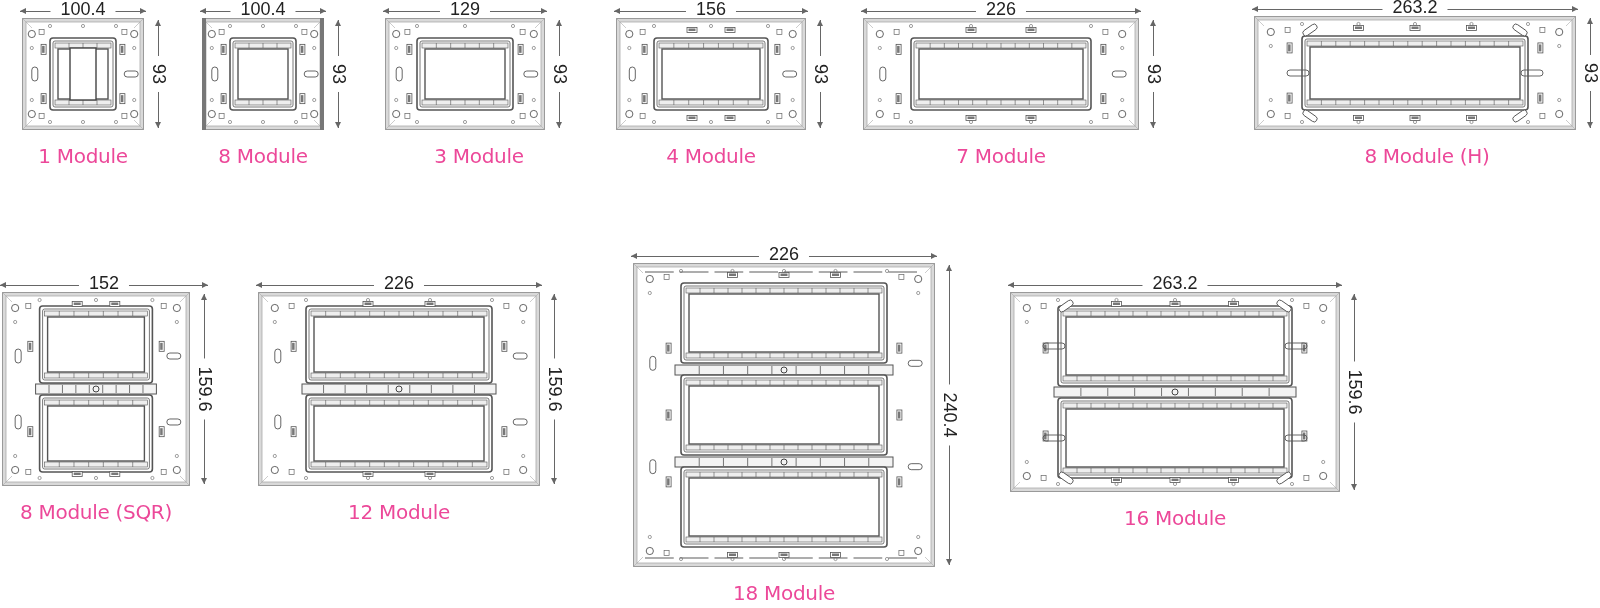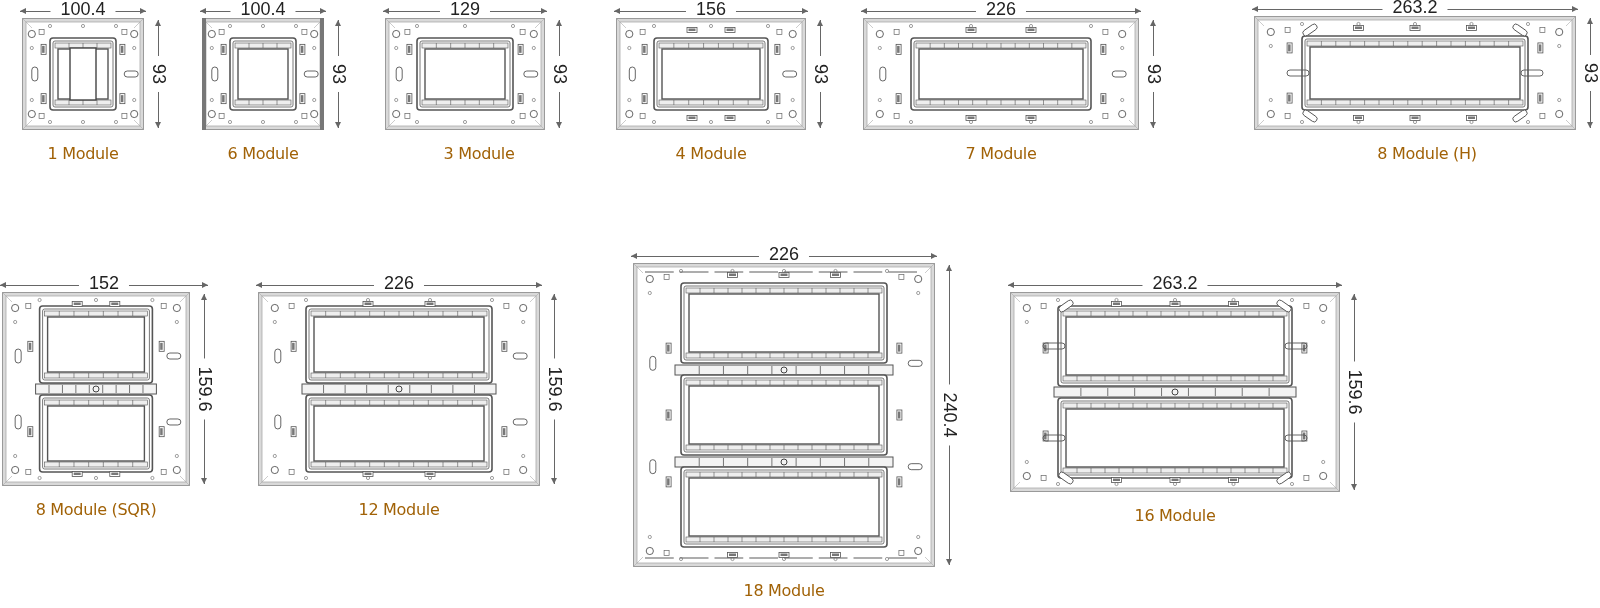--- a/index.html
+++ b/index.html
@@ -11,21 +11,21 @@
   .dim-h .line::after { right: 0; border-left: 6px solid #666; }
   .dim-h .txt { position: absolute; top: -4px; left: 50%; transform: translateX(-50%); background: #fff; padding: 0 10px; font-size: 18px; line-height: 20px; color: #222; white-space: nowrap; }
   .dim-v { position: absolute; width: 20px; }
   .dim-v .line { position: absolute; left: 9px; top: 0; bottom: 0; width: 1px; background: #666; }
   .dim-v .line::before, .dim-v .line::after { content: ""; position: absolute; left: -3px; width: 0; height: 0; border-left: 3px solid transparent; border-right: 3px solid transparent; }
   .dim-v .line::before { top: 0; border-bottom: 6px solid #666; }
   .dim-v .line::after { bottom: 0; border-top: 6px solid #666; }
   .dim-v .txt { position: absolute; left: 50%; top: 50%; transform: translate(-50%, -50%) rotate(90deg); background: #fff; padding: 0 8px; font-size: 18px; line-height: 20px; color: #222; white-space: nowrap; }
   .plate { position: absolute; }
   .plate svg { display: block; width: 100%; height: 100%; }
-  .caption { position: absolute; font-family: "DejaVu Sans", sans-serif; font-size: 16px; color: #a16207; white-space: nowrap; transform: translateX(-50%); letter-spacing: -0.3px; }
+  .caption { position: absolute; font-family: "DejaVu Sans", sans-serif; font-size: 20px; color: #ec4899; white-space: nowrap; transform: translateX(-50%); letter-spacing: -0.3px; }
 </style>
 </head>
 <body>
 
 <div id="figure">
     <div class="dim-h" style="left: 20px; width: 126px; top: 3px;">
       <div class="line"></div>
       <span class="txt">100.4</span>
     </div>
     <div class="dim-v" style="left: 149px; top: 20px; height: 108px;">
@@ -135,21 +135,21 @@
         <rect x="9.799999999999999" y="49" width="6" height="14" rx="3" fill="none" stroke="#555" stroke-width="0.9"></rect>
         <rect x="102.2" y="53" width="14" height="6" rx="3" fill="none" stroke="#555" stroke-width="0.9"></rect>
         <circle cx="28" cy="8" r="1.6" fill="none" stroke="#777" stroke-width="0.7"></circle>
         <circle cx="28" cy="104" r="1.6" fill="none" stroke="#777" stroke-width="0.7"></circle>
         <circle cx="61" cy="8" r="1.6" fill="none" stroke="#777" stroke-width="0.7"></circle>
         <circle cx="61" cy="104" r="1.6" fill="none" stroke="#777" stroke-width="0.7"></circle>
         <circle cx="94" cy="8" r="1.6" fill="none" stroke="#777" stroke-width="0.7"></circle>
         <circle cx="94" cy="104" r="1.6" fill="none" stroke="#777" stroke-width="0.7"></circle>
       </svg>
     </div>
-    <div class="caption" style="left: 263px; top: 144px;">6 Module</div>
+    <div class="caption" style="left: 263px; top: 144px;">8 Module</div>
     <div class="dim-h" style="left: 383px; width: 164px; top: 3px;">
       <div class="line"></div>
       <span class="txt">129</span>
     </div>
     <div class="dim-v" style="left: 550px; top: 20px; height: 108px;">
       <div class="line"></div>
       <span class="txt">93</span>
     </div>
     <div class="plate" style="left: 385px; top: 18px; width: 160px; height: 112px;">
       <svg viewBox="0 0 160 112" preserveAspectRatio="none">

